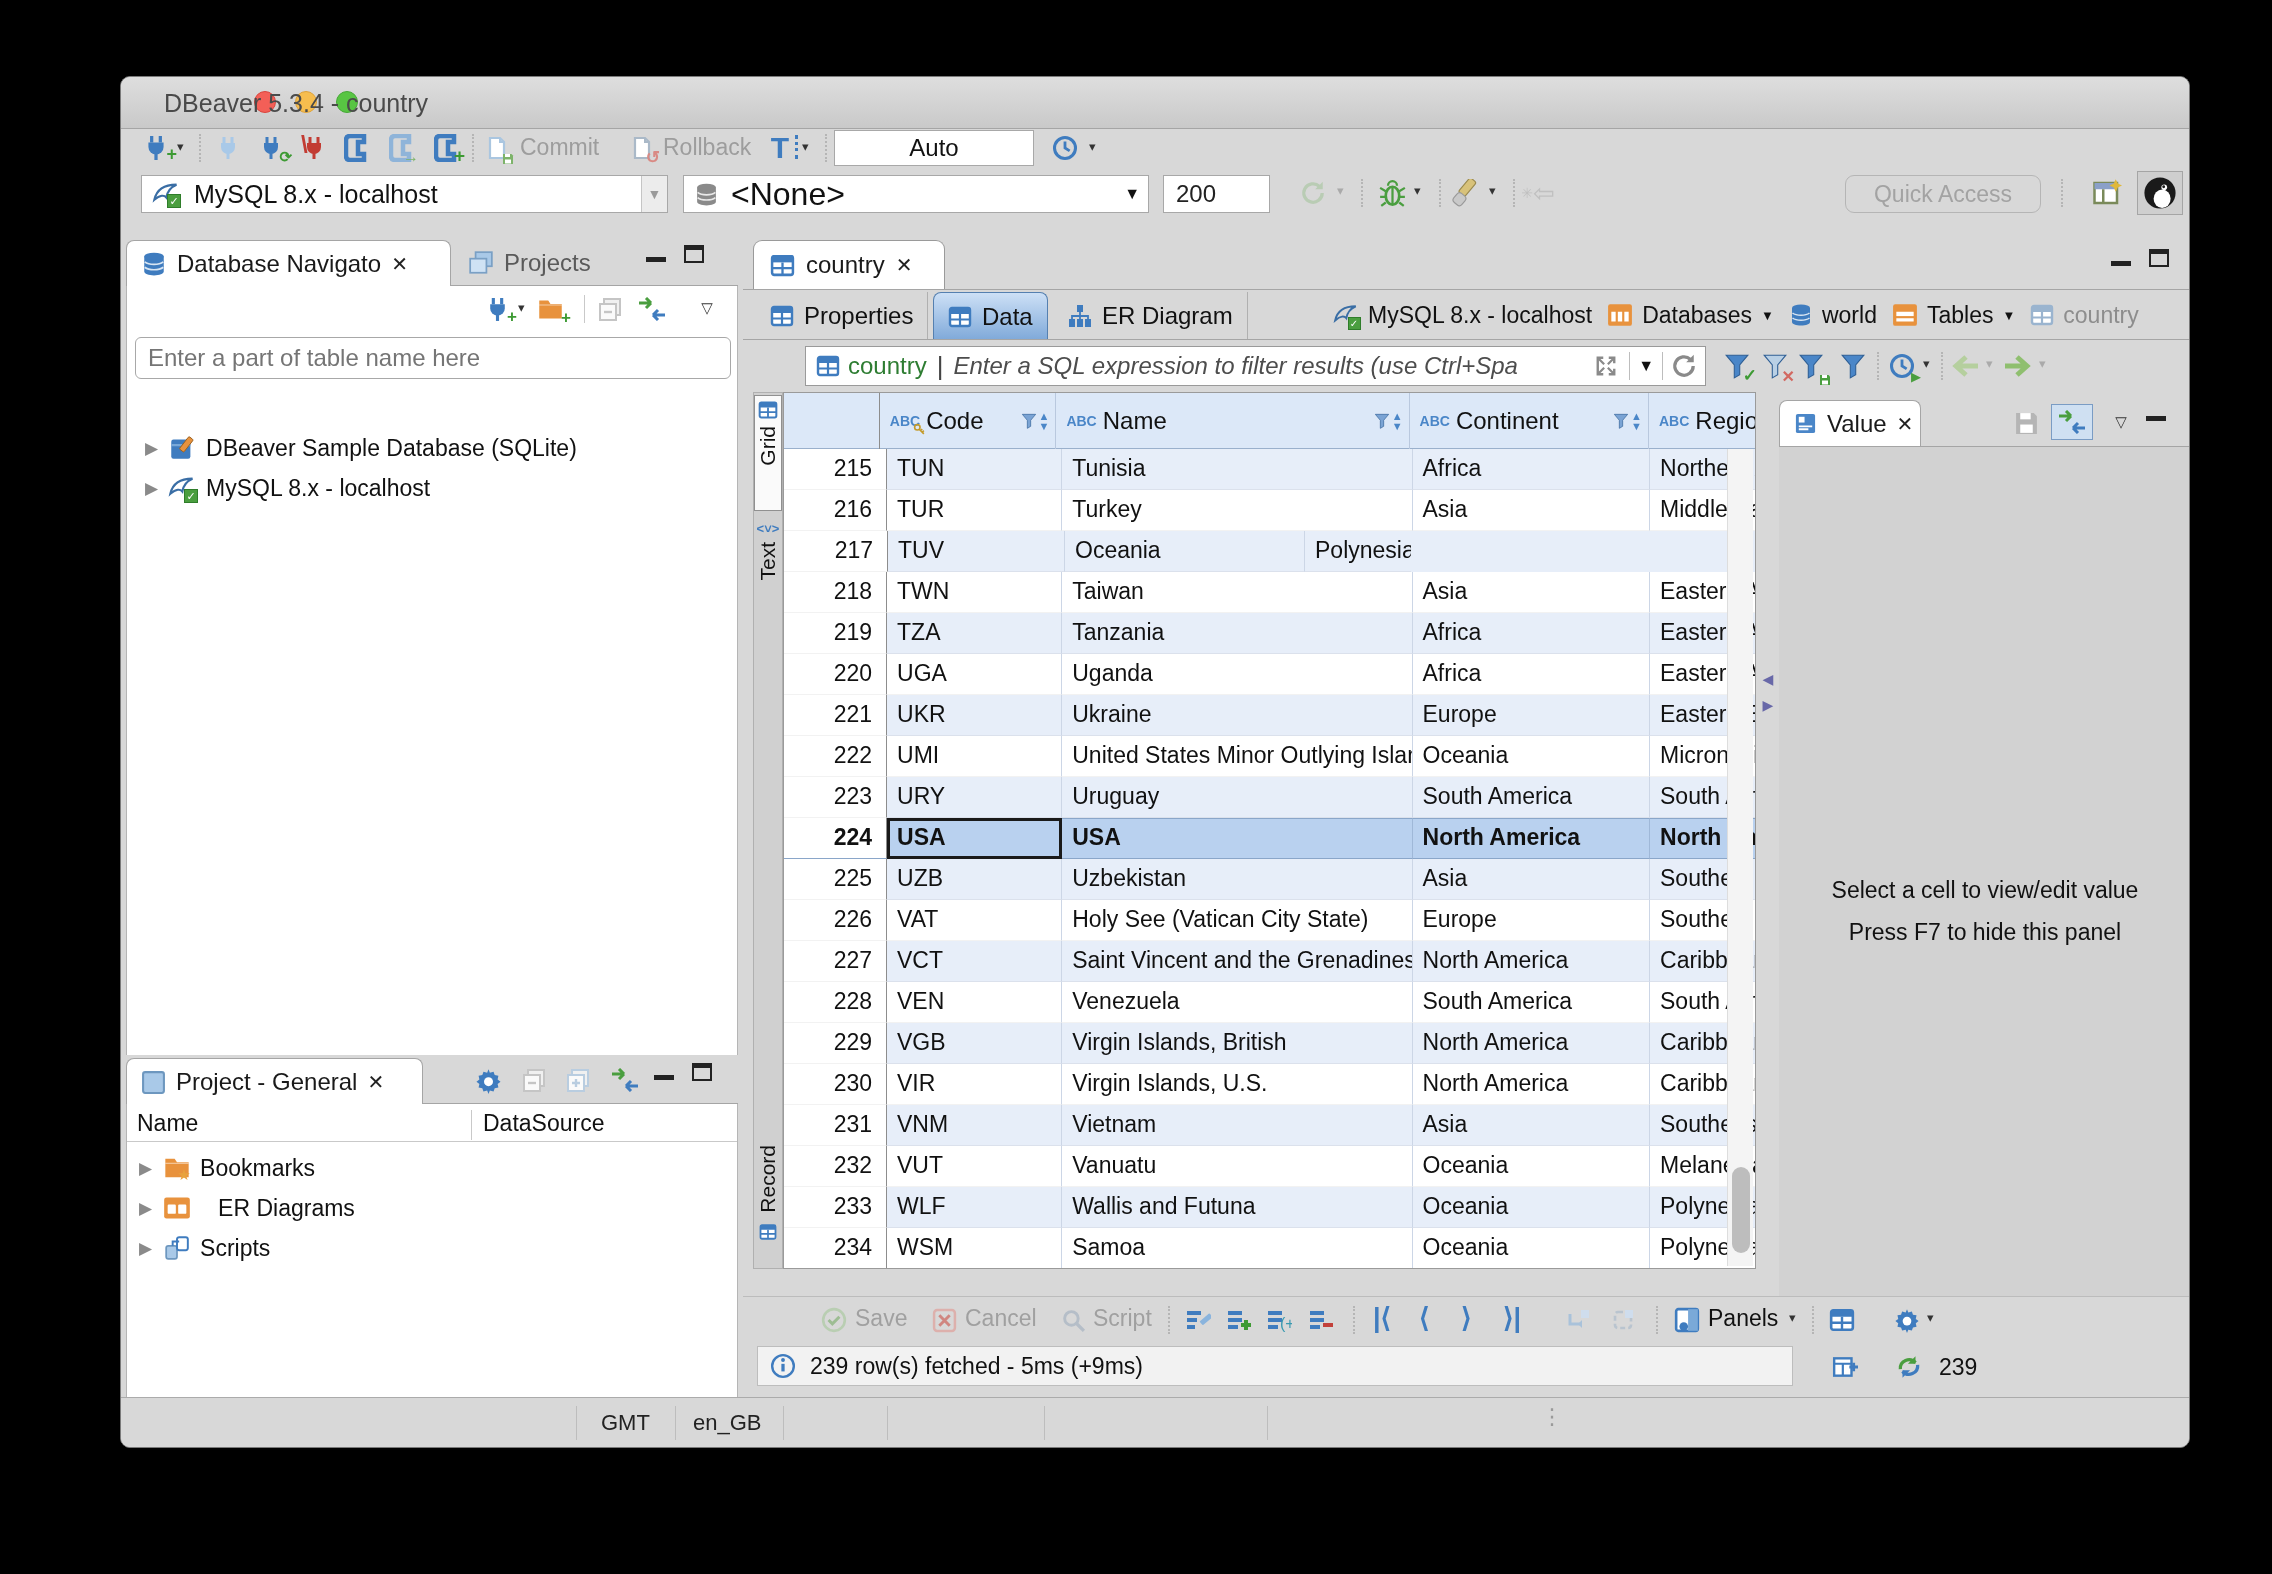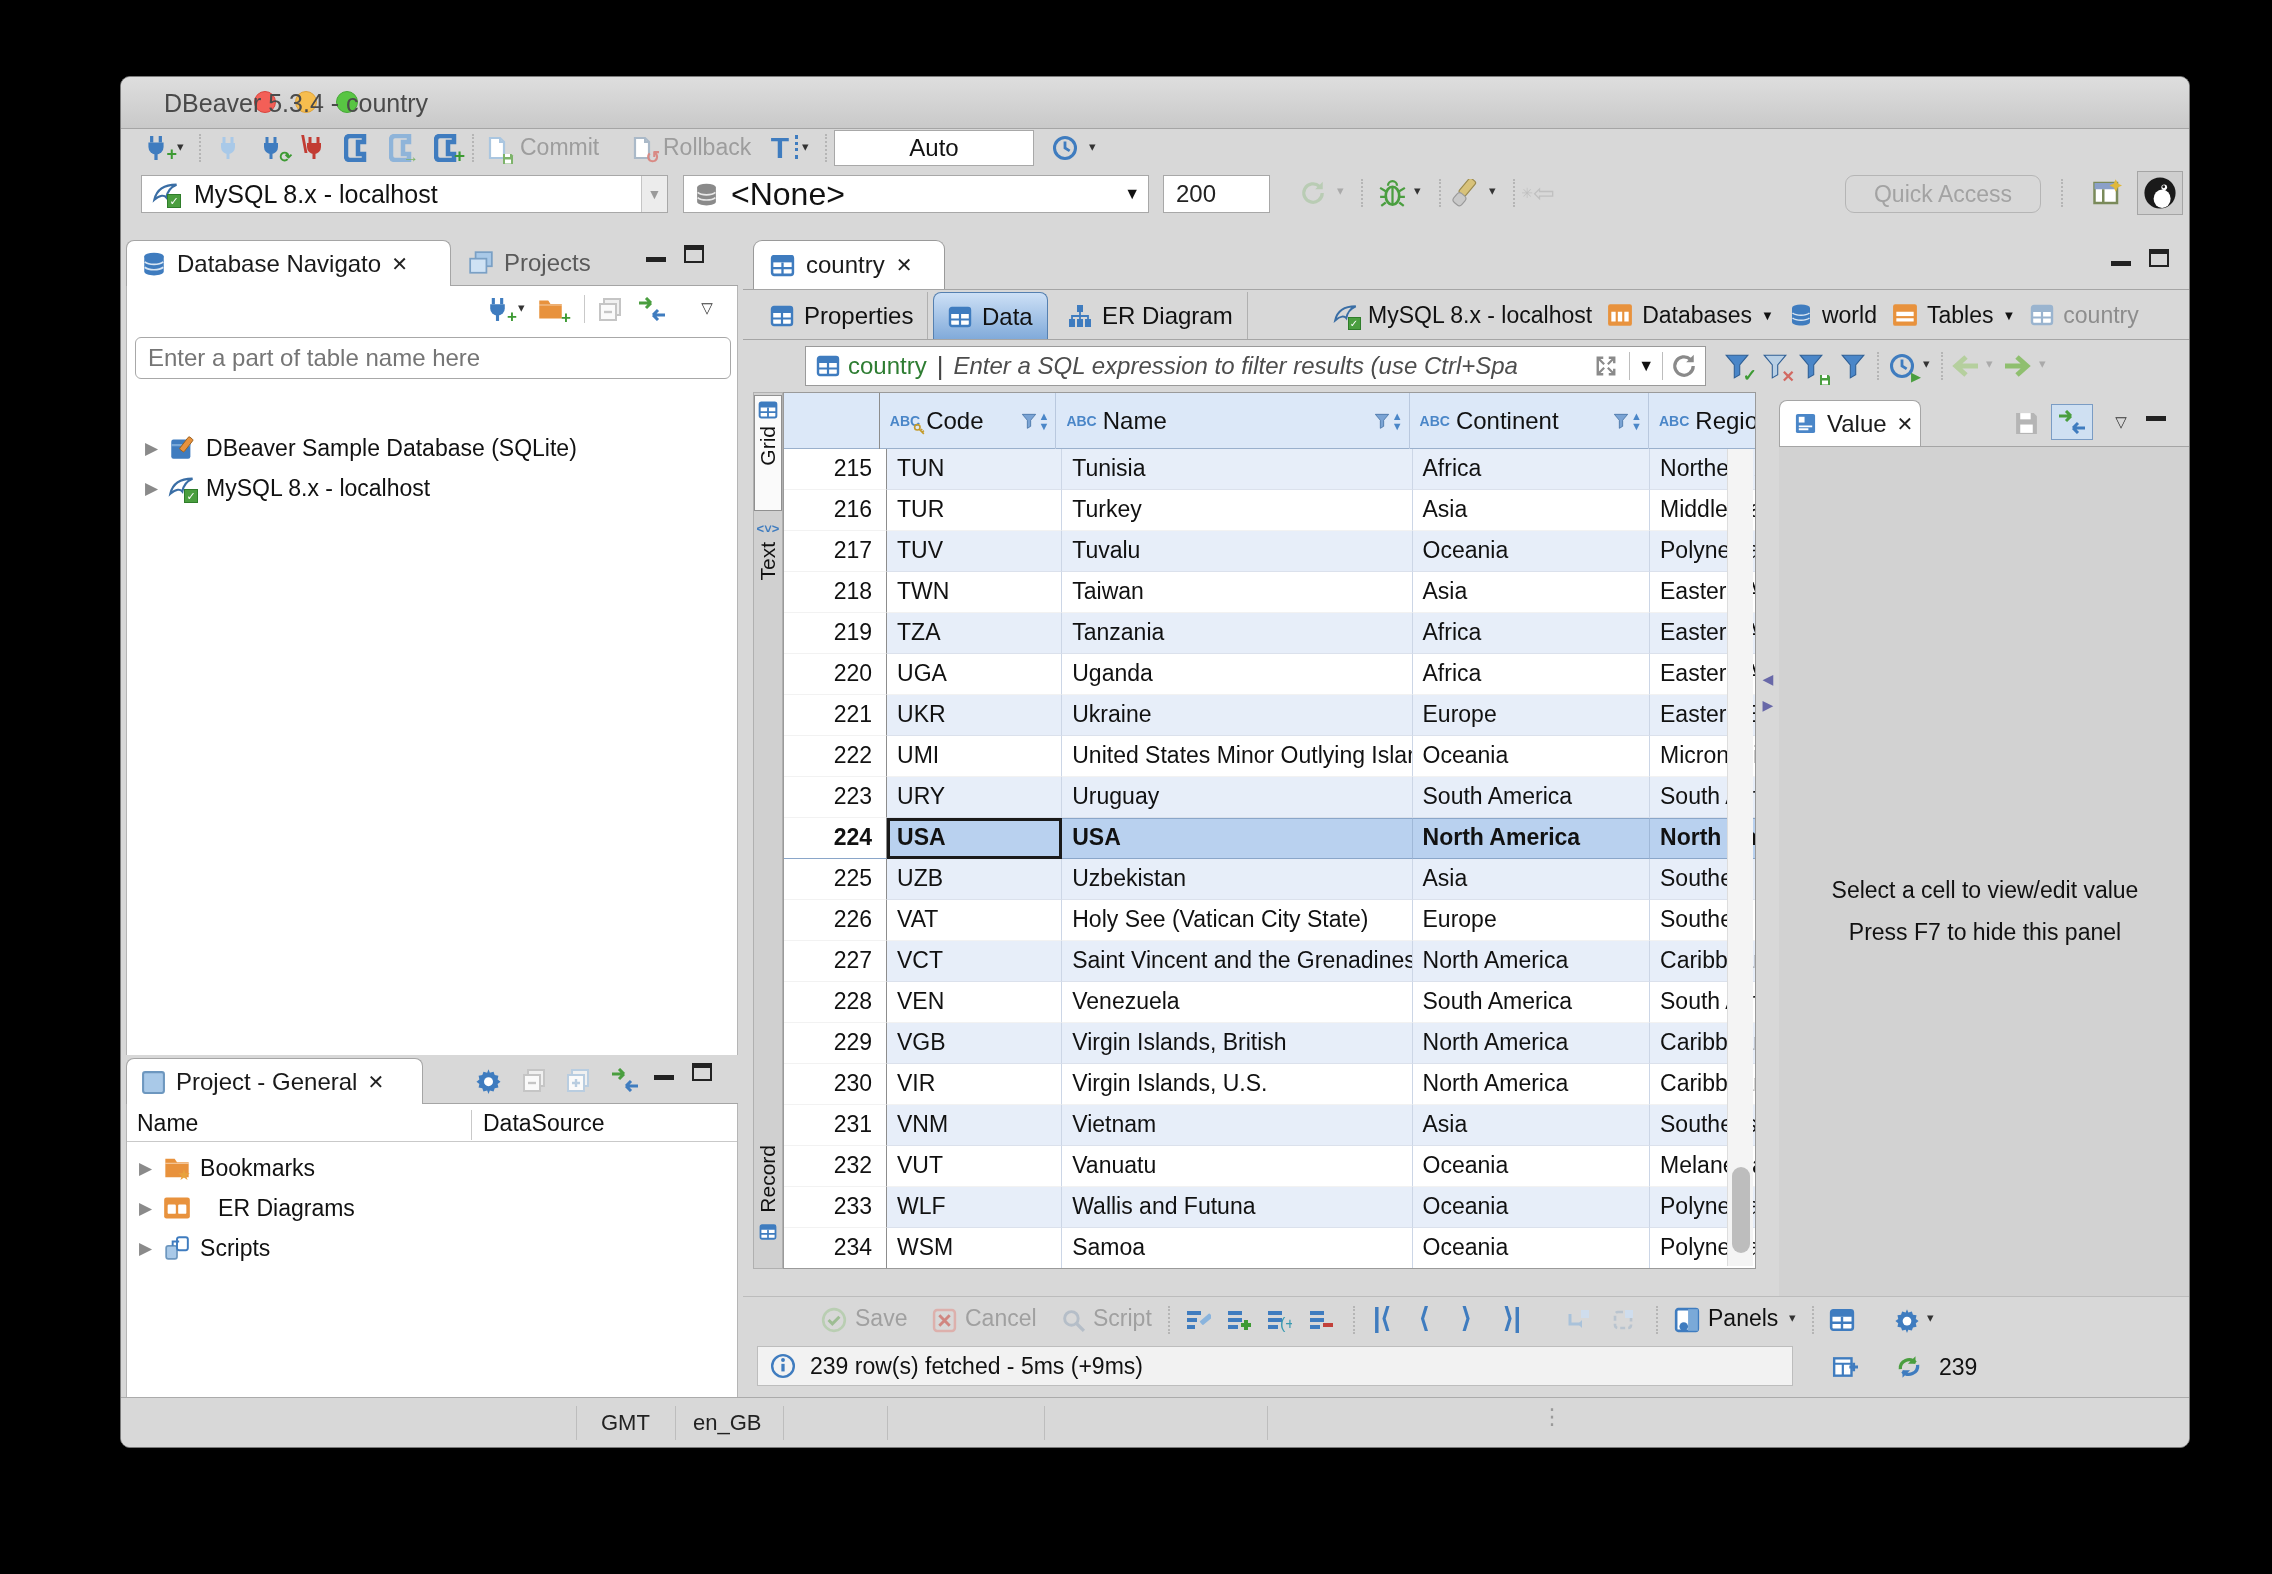--- a/index.html
+++ b/index.html
@@ -766,21 +766,20 @@
           <div class="g-row">
             <div class="g-cell c-num">216</div>
             <div class="g-cell c-code">TUR</div>
             <div class="g-cell c-name">Turkey</div>
             <div class="g-cell c-continent">Asia</div>
             <div class="g-cell c-region">Middle East</div>
           </div>
           <div class="g-row stripe">
             <div class="g-cell c-num">217</div>
             <div class="g-cell c-code">TUV</div>
-            <div class="g-cell c-name">Tuvalu</div>
             <div class="g-cell c-continent">Oceania</div>
             <div class="g-cell c-region">Polynesia</div>
           </div>
           <div class="g-row">
             <div class="g-cell c-num">218</div>
             <div class="g-cell c-code">TWN</div>
             <div class="g-cell c-name">Taiwan</div>
             <div class="g-cell c-continent">Asia</div>
             <div class="g-cell c-region">Eastern Asia</div>
           </div>

